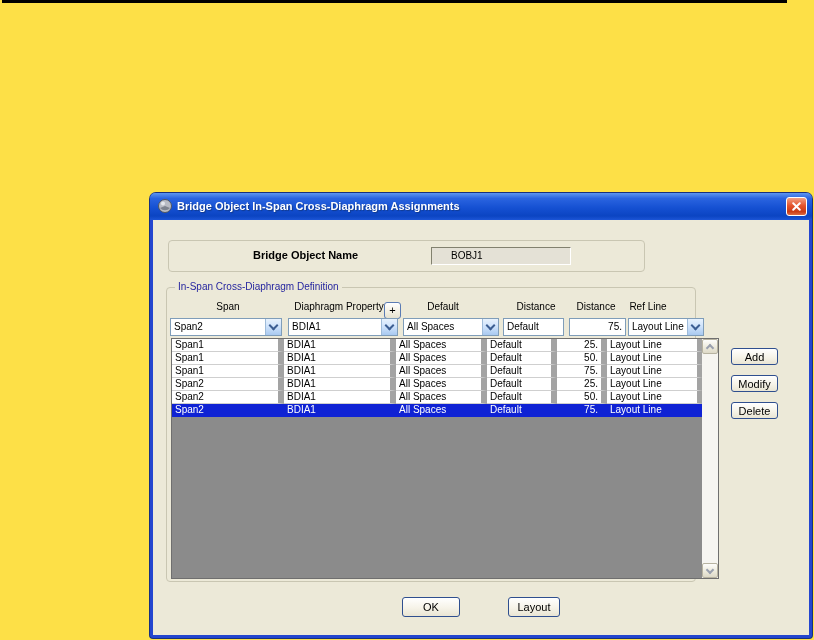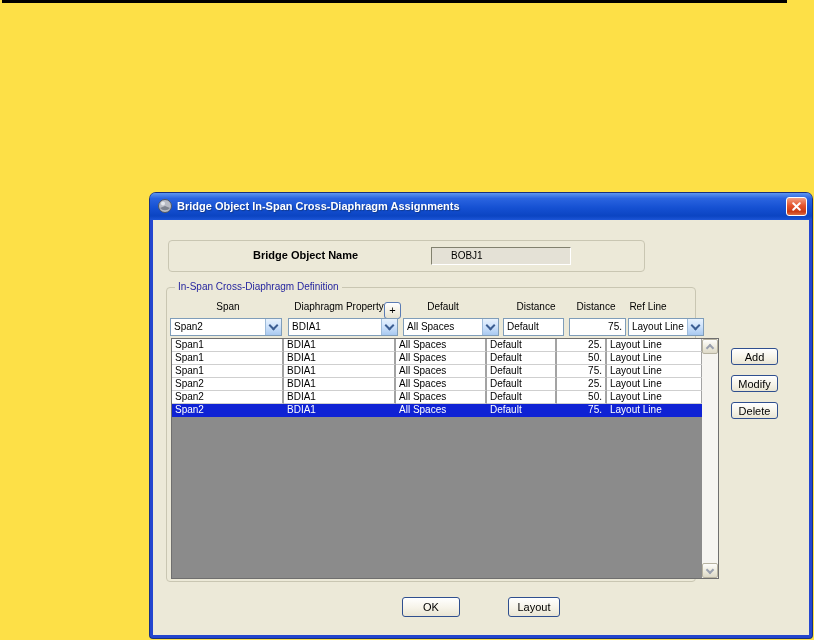--- a/index.html
+++ b/index.html
@@ -53,21 +53,21 @@
   .plus-btn{position:absolute;left:217px;top:14px;width:17px;height:17px;box-sizing:border-box;
             border:1px solid #5a7bb4;border-radius:3px;background:linear-gradient(180deg,#fff,#f2efe2 60%,#e6e2d0);
             font-size:11px;line-height:14px;text-align:center;color:#000;}
 
   
   .table{position:absolute;left:4px;top:50px;width:548px;height:241px;box-sizing:border-box;
          border:1px solid #6f6f6f;background:#8b8b8b;}
   .rows{position:absolute;left:0;top:0;width:531px;}
   .trow{display:grid;grid-template-columns:112px 112px 91px 70px 50px 96px;height:13px;background:#fff;}
   .trow .cell{font-size:10px;line-height:12px;padding-left:3px;color:#000;white-space:nowrap;overflow:hidden;
-              border-right:2px solid #a3a3a3;border-bottom:1px solid #cfcfcf;box-sizing:border-box;}
+              border-right:6px solid #a3a3a3;border-bottom:1px solid #cfcfcf;box-sizing:border-box;}
   .trow .cell.num{text-align:right;padding-right:3px;padding-left:0;}
   .trow.selected{background:#0f22d4;}
   .trow.selected .cell{color:#fff;border-right-color:#0f22d4;border-bottom-color:#0f22d4;}
   .vscroll{position:absolute;right:0;top:0;width:16px;height:239px;background:#f6f5f1;}
   .scroll-btn{position:absolute;left:0;width:16px;height:15px;box-sizing:border-box;
               background:linear-gradient(180deg,#fdfdfb,#ece9da 60%,#ddd9c8);border:1px solid #b7b3a1;
               border-radius:2px;display:flex;align-items:center;justify-content:center;}
   .scroll-btn.up{top:0;}
   .scroll-btn.down{bottom:0;}
   .chev-g{width:4px;height:4px;border-right:2px solid #9aa0ae;border-bottom:2px solid #9aa0ae;}

